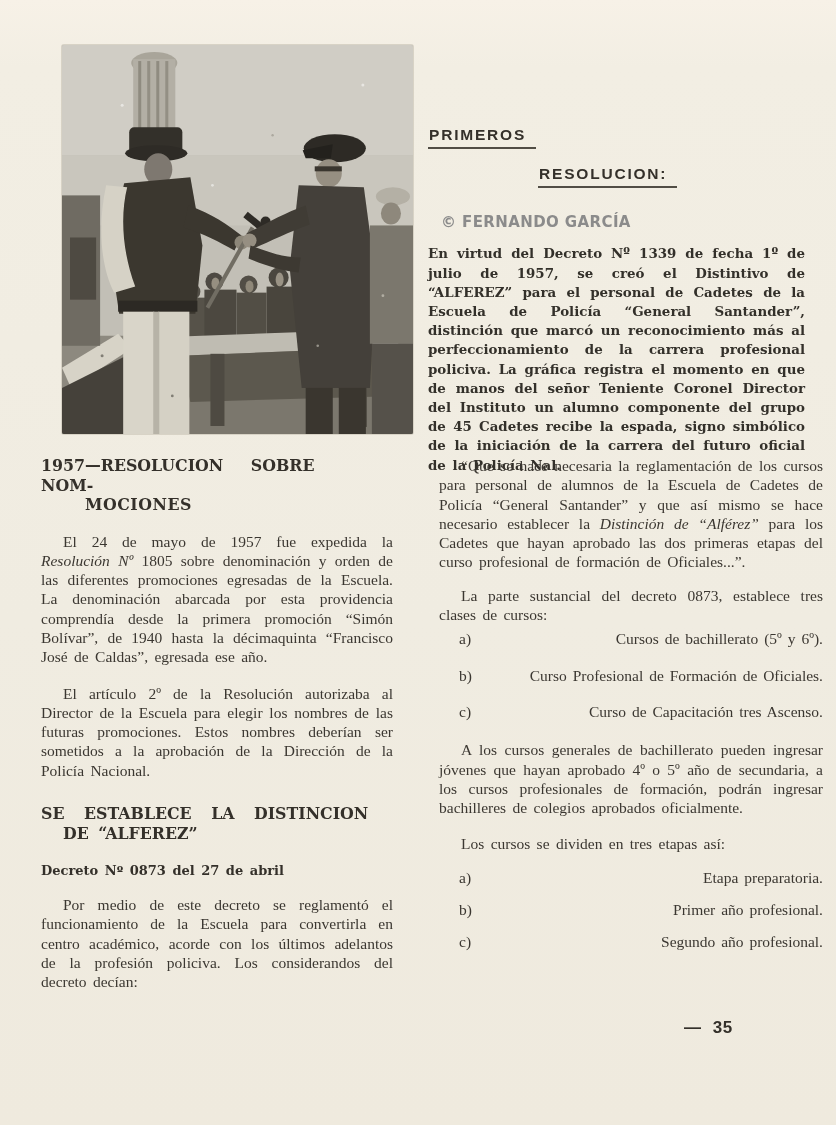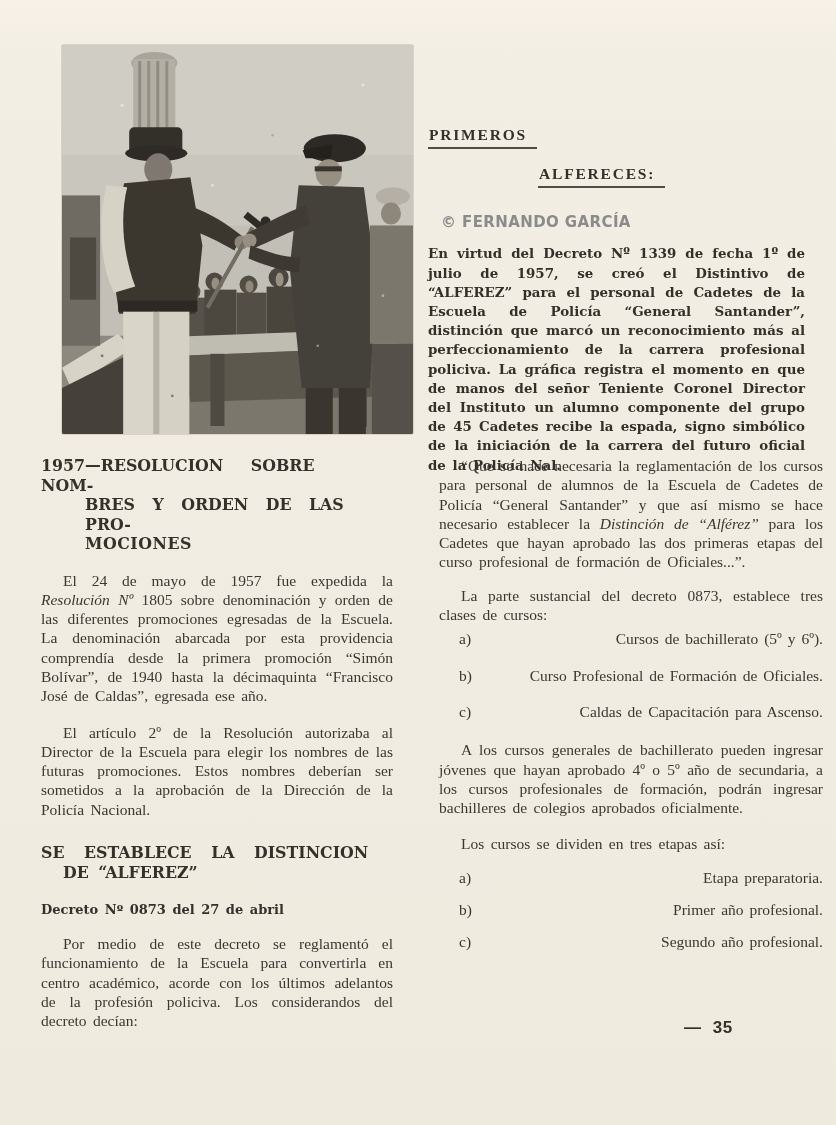--- a/index.html
+++ b/index.html
@@ -17,21 +17,21 @@
     border-radius:2px;overflow:hidden;
     box-shadow:0 0 0 1px #d8d3c6;
     background:#c6c3ba;
   }
   .photo svg{display:block;width:100%;height:100%;}
 
   
   .rt{position:absolute;left:428px;top:126px;width:377px;}
   .rt-h{
     display:inline-block;
-    font-family:Liberation Serif, serif;
+    font-family:Liberation Sans, sans-serif;
     font-weight:bold;font-size:15.5px;letter-spacing:1.8px;
     color:#34302a;
     border-bottom:2px solid #514d45;
     padding:0 10px 3px 1px;
   }
   .rt-h2wrap{margin:16px 0 0 110px;}
   .watermark{
     margin:25px 0 0 13px;
     font-family:"DejaVu Sans","Liberation Sans",sans-serif;
     font-weight:bold;font-size:15px;letter-spacing:.4px;
@@ -186,30 +186,29 @@
         <circle cx="110" cy="350" r="1.4" fill="#2e2b26"></circle>
       </g>
     </svg>
   </div>
 
   <div class="rt">
     <div>
       <span class="rt-h">PRIMEROS</span>
     </div>
     <div class="rt-h2wrap">
-      <span class="rt-h">ALFERECES:</span>
+      <span class="rt-h">RESOLUCION:</span>
     </div>
     <div class="watermark">© FERNANDO GARCÍA</div>
     <p class="caption">En virtud del Decreto Nº 1339 de fecha 1º de julio de 1957, se creó el Distintivo de “ALFEREZ” para el personal de Cadetes de la Escuela de Policía “General Santander”, distinción que marcó un reconocimiento más al perfeccionamiento de la carrera profesional policiva. La gráfica registra el momento en que de manos del señor Teniente Coronel Director del Instituto un alumno componente del grupo de 45 Cadetes recibe la espada, signo simbólico de la iniciación de la carrera del futuro oficial de la Policía Nal.</p>
   </div>
 
   <div class="col-left">
     <div class="sec">
       <div class="l1">1957—RESOLUCION SOBRE NOM-</div>
-      <div class="l2">BRES Y ORDEN DE LAS PRO-</div>
       <div class="l3">MOCIONES</div>
     </div>
 
     <p class="body-p"><span>El 24 de mayo de 1957 fue expedida la </span><span class="it">Resolución Nº</span><span> 1805 sobre denominación y orden de las diferentes promociones egresadas de la Escuela. La denominación abarcada por esta providencia comprendía desde la primera promoción “Simón Bolívar”, de 1940 hasta la décimaquinta “Francisco José de Caldas”, egresada ese año.</span></p>
 
     <p class="body-p">El artículo 2º de la Resolución autorizaba al Director de la Escuela para elegir los nombres de las futuras promociones. Estos nombres deberían ser sometidos a la aprobación de la Dirección de la Policía Nacional.</p>
 
     <div class="sec sec2 mt24">
       <div class="l1">SE ESTABLECE LA DISTINCION</div>
       <div class="l2">DE “ALFEREZ”</div>
@@ -228,21 +227,21 @@
     <div class="li li-tight">
       <span class="mk">a)</span>
       <span class="tx">Cursos de bachillerato (5º y 6º).</span>
     </div>
     <div class="li li-gap">
       <span class="mk">b)</span>
       <span class="tx">Curso Profesional de Formación de Oficiales.</span>
     </div>
     <div class="li li-gap">
       <span class="mk">c)</span>
-      <span class="tx">Caldas de Capacitación para Ascenso.</span>
+      <span class="tx">Curso de Capacitación tres Ascenso.</span>
     </div>
 
     <p class="body-p" style="margin-top:19px;">A los cursos generales de bachillerato pueden ingresar jóvenes que hayan aprobado 4º o 5º año de secundaria, a los cursos profesionales de formación, podrán ingresar bachilleres de colegios aprobados oficialmente.</p>
 
     <p class="body-p">Los cursos se dividen en tres etapas así:</p>
 
     <div class="li" style="margin-top:14px;">
       <span class="mk">a)</span>
       <span class="tx">Etapa preparatoria.</span>
     </div>

